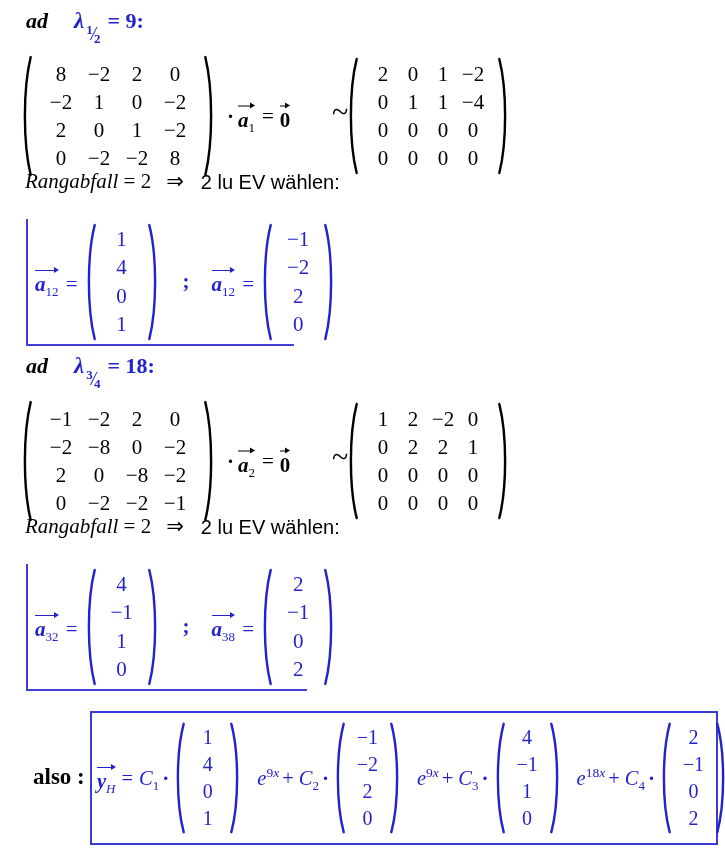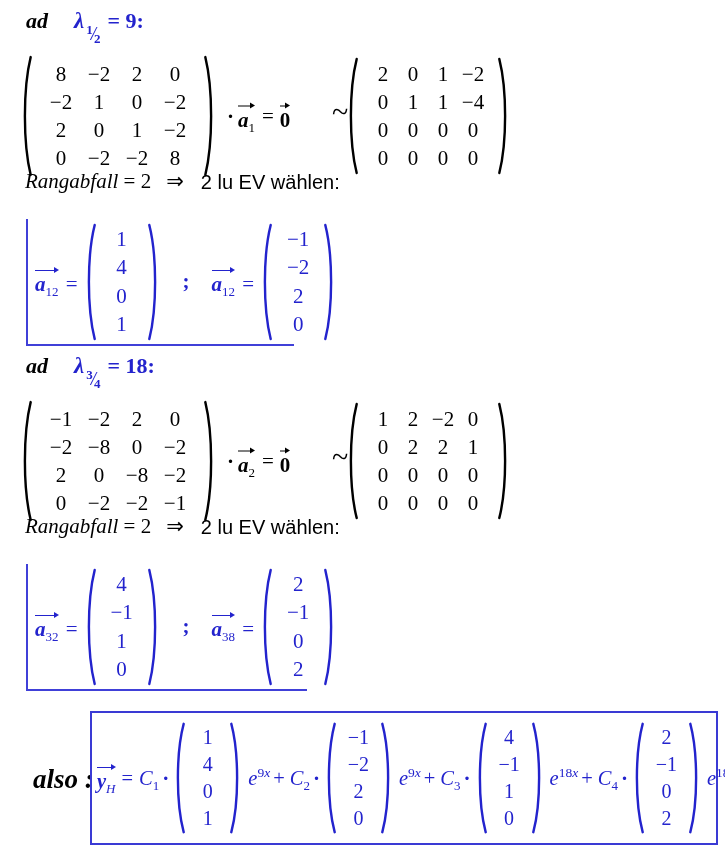--- a/index.html
+++ b/index.html
@@ -62,29 +62,29 @@
   .evblock{position:absolute;left:26px;top:219px;height:127px;box-sizing:border-box;
     border-left:2px solid #4040d8;border-bottom:2px solid #4040d8;
     display:flex;align-items:center;padding-left:6px;font-size:21px;}
   .vlabel{white-space:nowrap;}
   .vmat{display:flex;align-items:stretch;height:122px;margin-left:6px;}
   .vmat .grid{padding:0 11px;}
   .vmat .grid .cell{min-width:28px;line-height:28.5px;}
   .evsep{margin:0 21px 0 23px;font-weight:bold;}
 
   
-  .also{position:absolute;left:33px;top:764px;font-size:27px;font-weight:bold;font-style:italic;}
+  .also{position:absolute;left:33px;top:764px;font-size:23px;font-weight:bold;}
   .finalbox{position:absolute;left:90px;top:711px;width:628px;height:134px;box-sizing:border-box;
     border:2px solid #3a3ad4;display:flex;align-items:center;padding:0 4px;font-size:20.5px;}
   .finalbox .vmat{height:116px;margin-left:1px;}
   .finalbox .vmat .grid{padding:0 8px;}
   .finalbox .vmat .grid .cell{min-width:27px;line-height:27px;font-size:20px;}
   .finalbox .eqsign{margin:0 4px;}
   .plus{margin:0 3px;}
-  .exp{margin-left:6px;white-space:nowrap;}
+  .exp{margin-left:15px;white-space:nowrap;}
   .coef{white-space:nowrap;margin-left:2px;text-align:center;}
 </style>
 </head>
 <body>
 
 <div class="section" style="top:0">
 
   <div class="heading">
     <span class="ad">ad</span>
     <span class="lam blue">λ</span>

